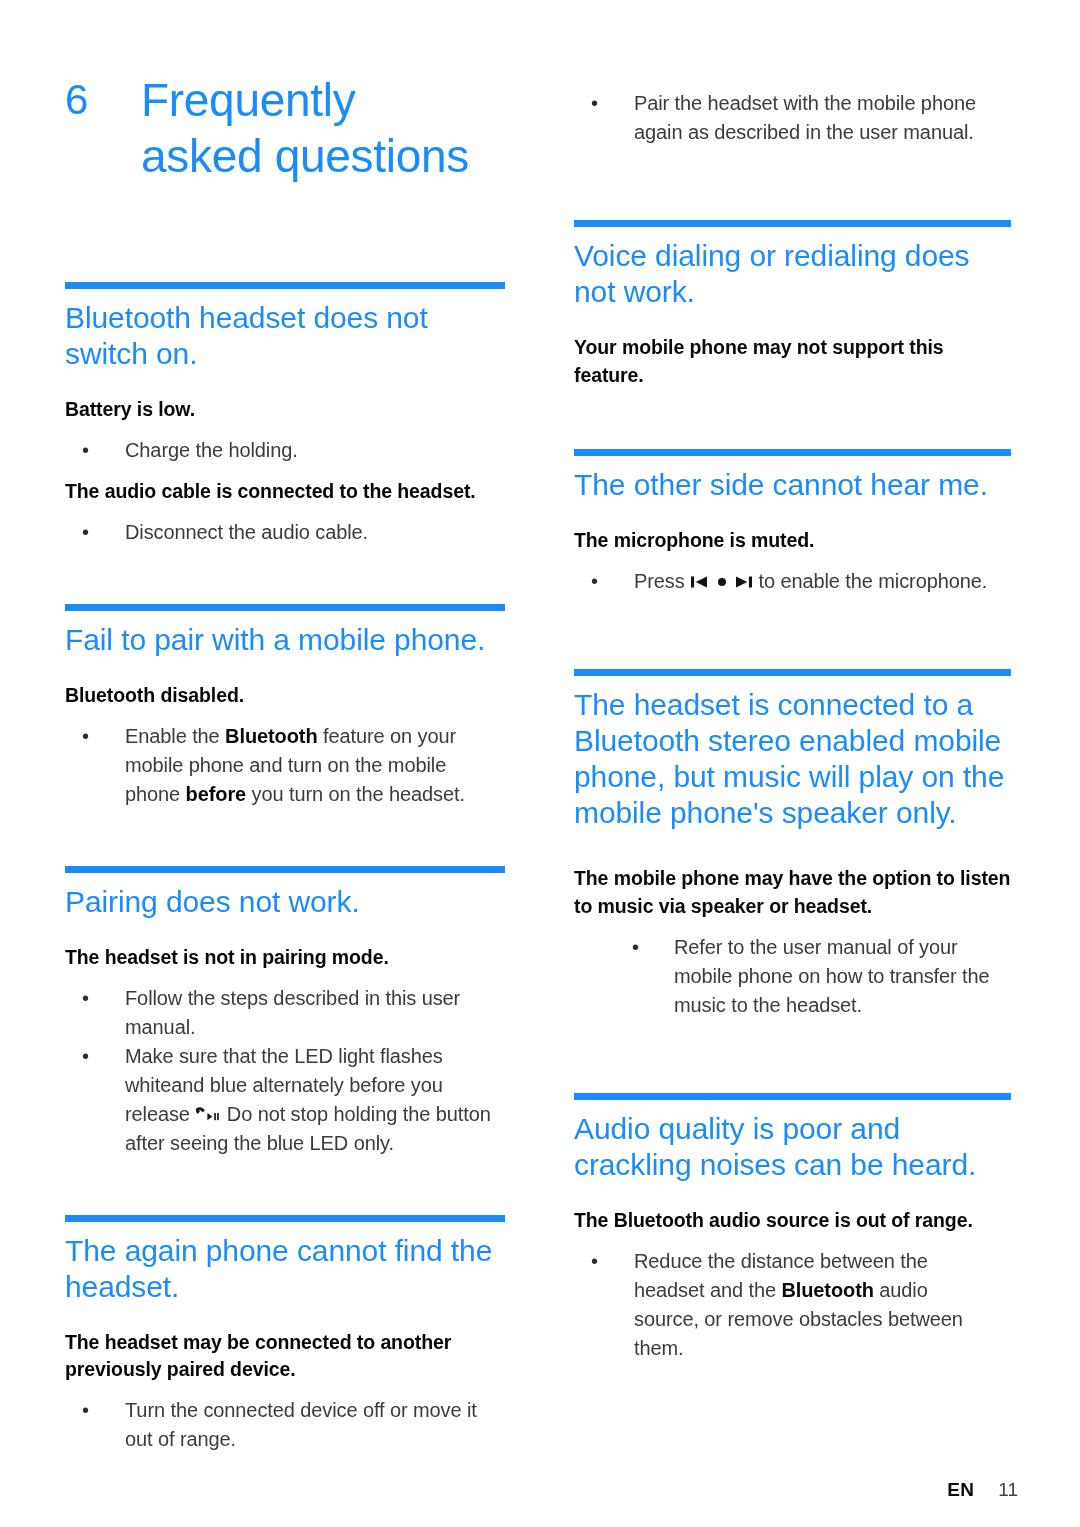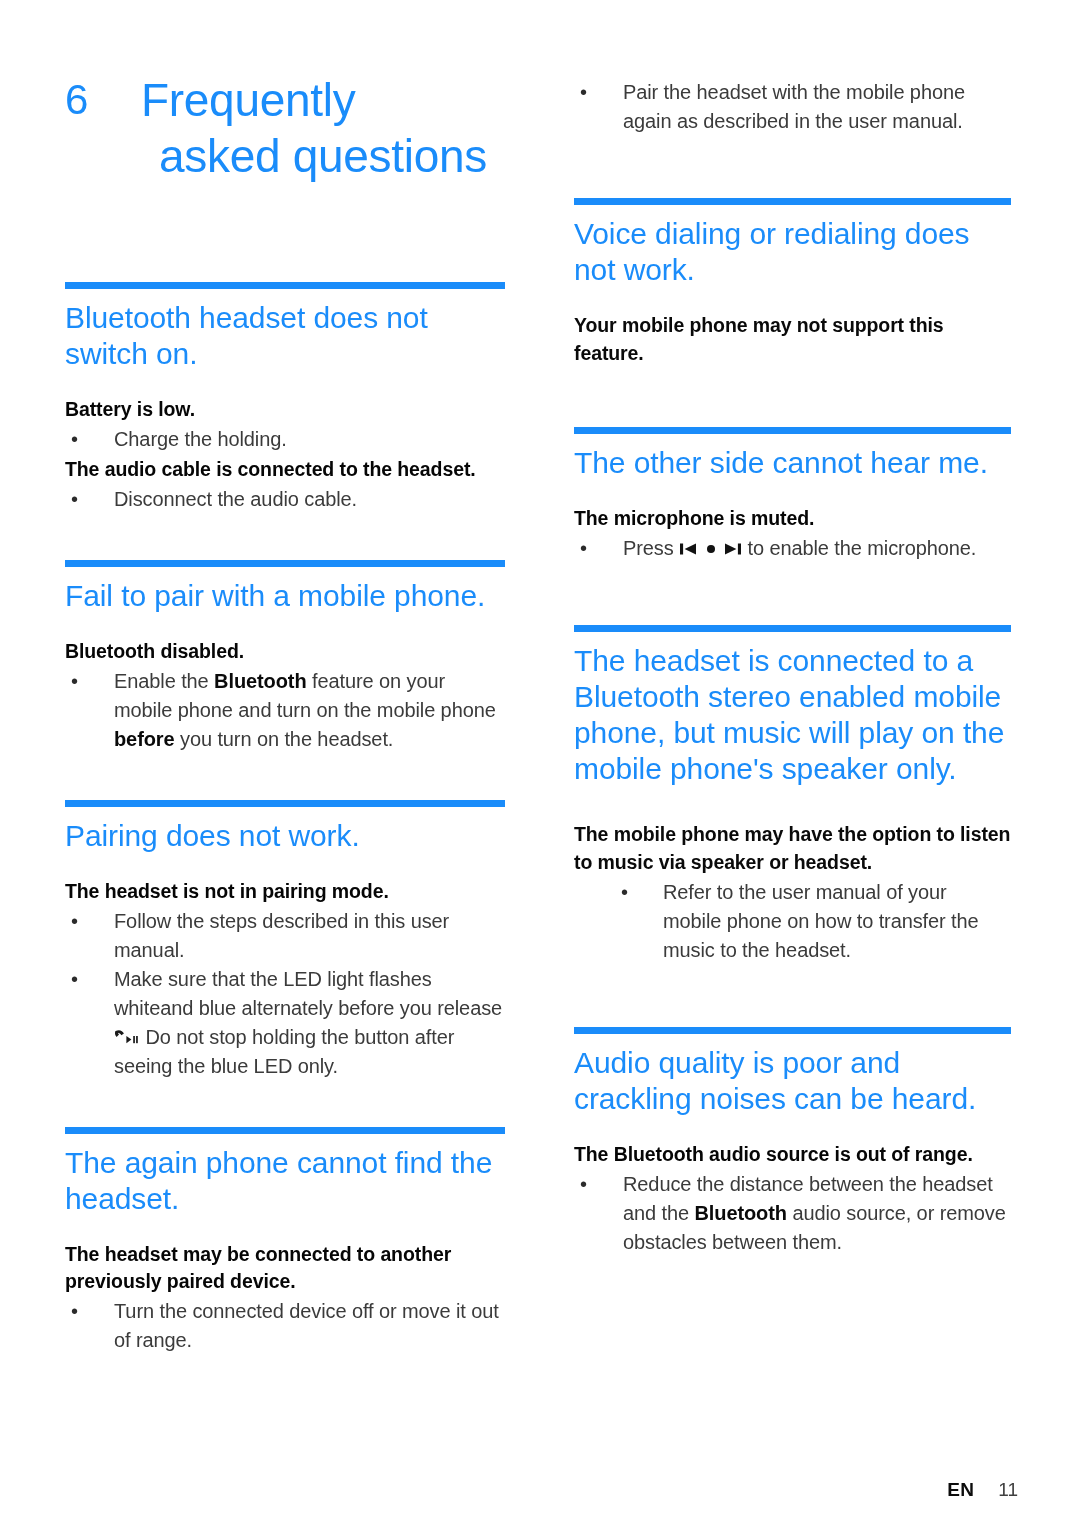--- a/index.html
+++ b/index.html
@@ -20,21 +20,21 @@
   
   .chapter{
     position:absolute;left:65px;top:72px;width:470px;
     color:#1a8cfa;
     font-size:46px;line-height:56px;font-weight:400;
     letter-spacing:-0.3px;
     display:flex;
   }
   .chapter-num{width:76px;flex:0 0 76px;font-size:42px;line-height:56px;}
   .chapter-txt{flex:1;}
-  .chapter-txt .l2{display:block;margin-left:18px;}
+  .chapter-txt .l2{display:block;}
 
   
   .section{margin-bottom:0;}
   .rule{
     height:7px;background:#1a8cfa;width:100%;
     margin:0 0 11px 0;
   }
   h2.qhead{
     margin:0 0 0 0;
     color:#1a8cfa;
@@ -56,21 +56,21 @@
   .para{
     margin:0;
     color:#0a0a0a;
     font-weight:bold;
     font-size:19.5px;
     line-height:27.5px;
     letter-spacing:-0.1px;
   }
   ul.fixes{
     list-style:none;
-    margin:2px;padding:0;
+    margin:13px;padding:0;
   }
   ul.fixes > li{
     position:relative;
     padding-left:47px;
     color:#3b3b3b;
     font-size:20px;
     line-height:29px;
     letter-spacing:-0.1px;
     font-weight:400;
   }

